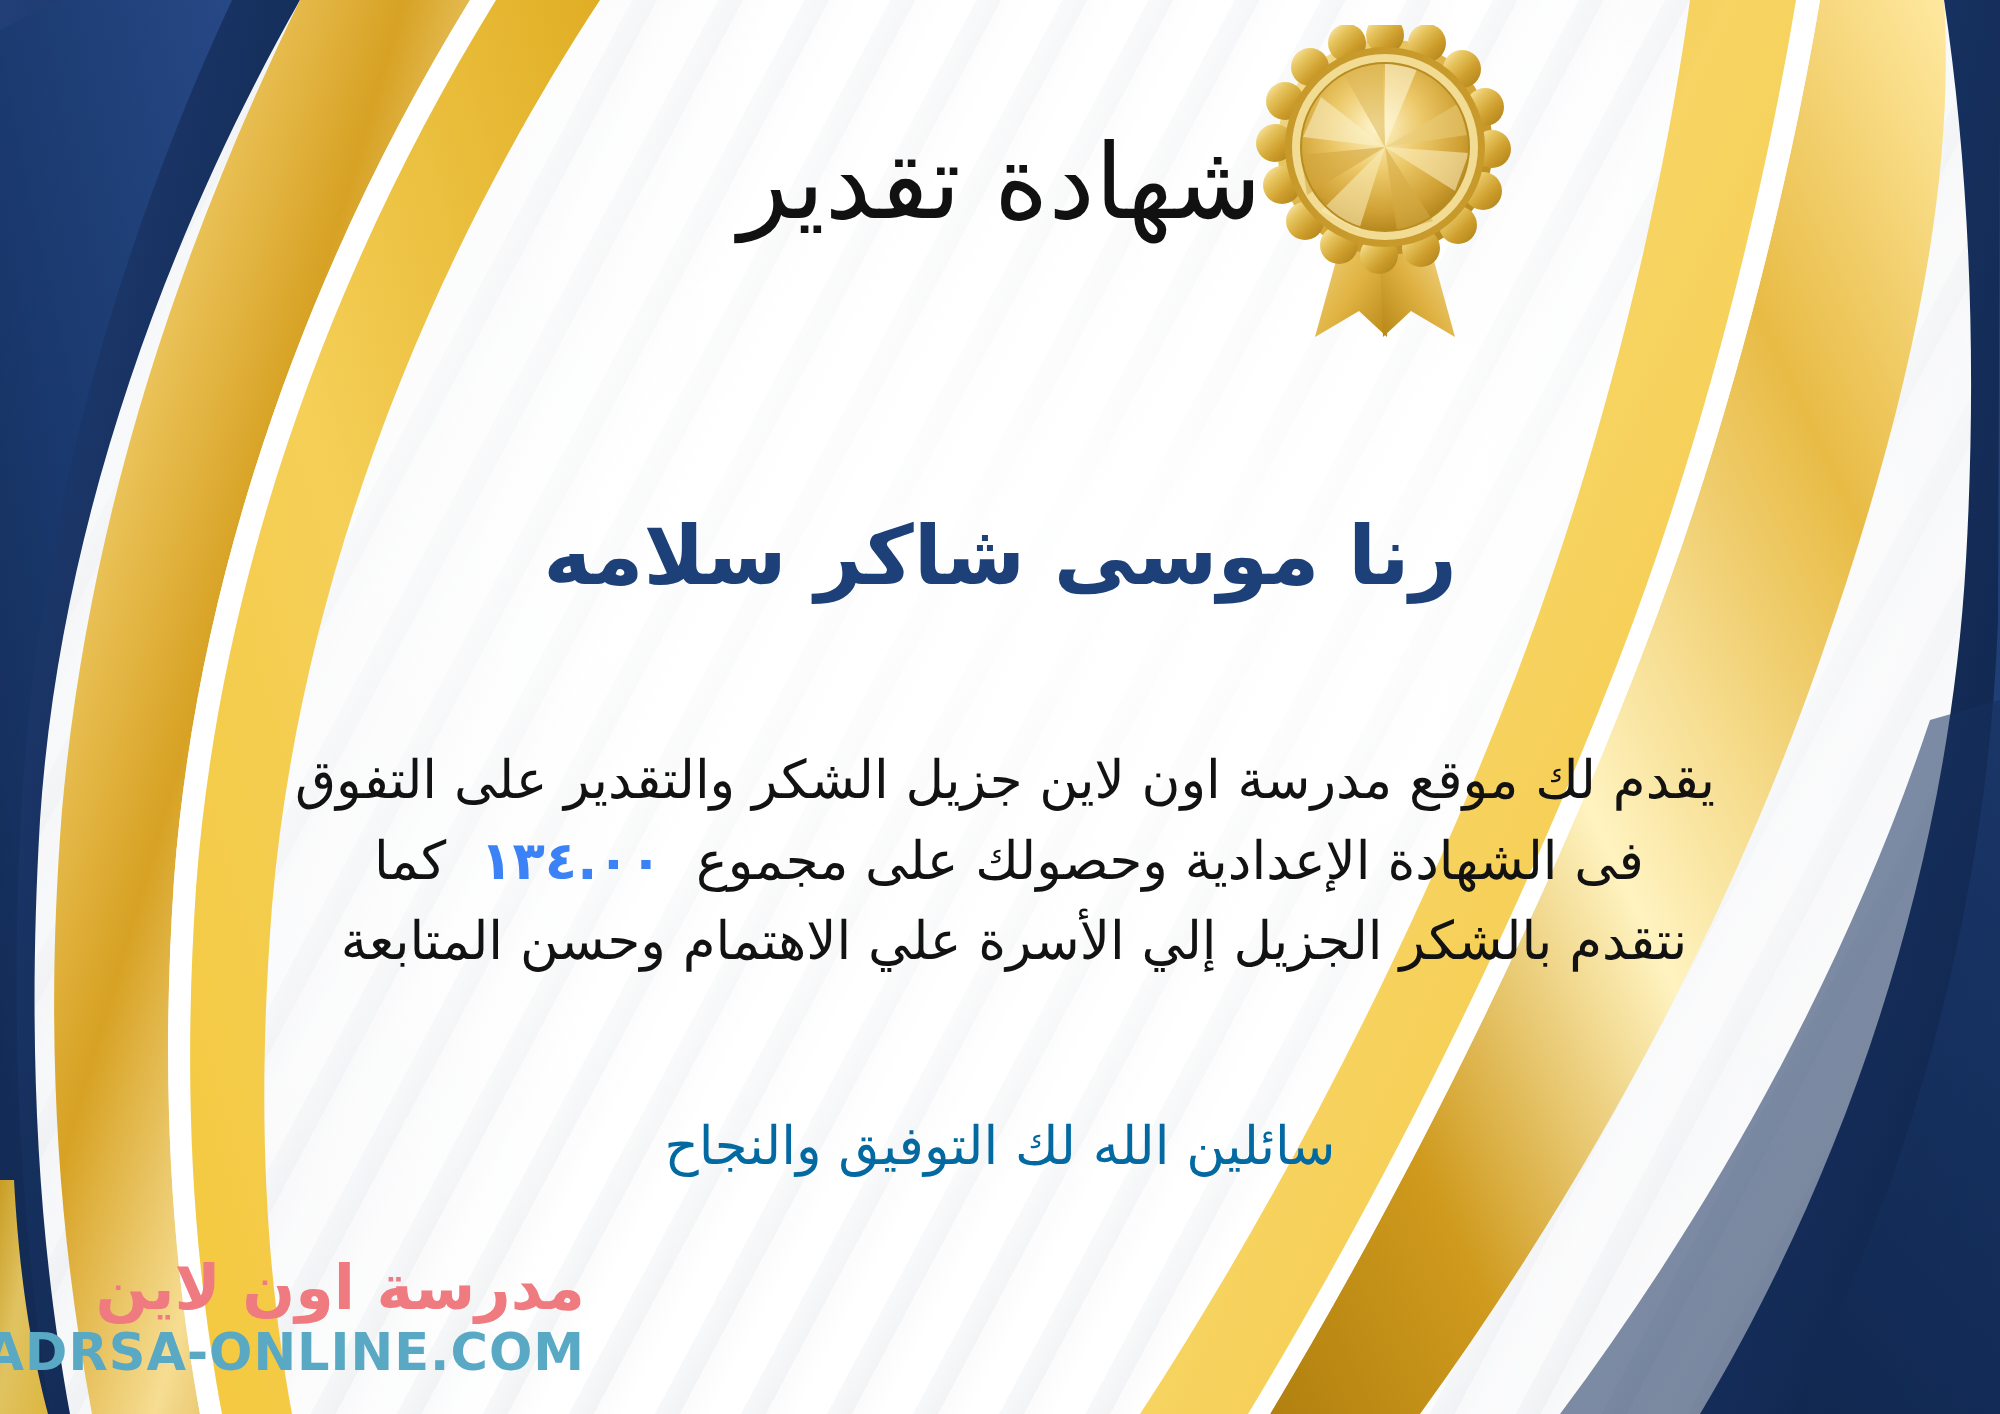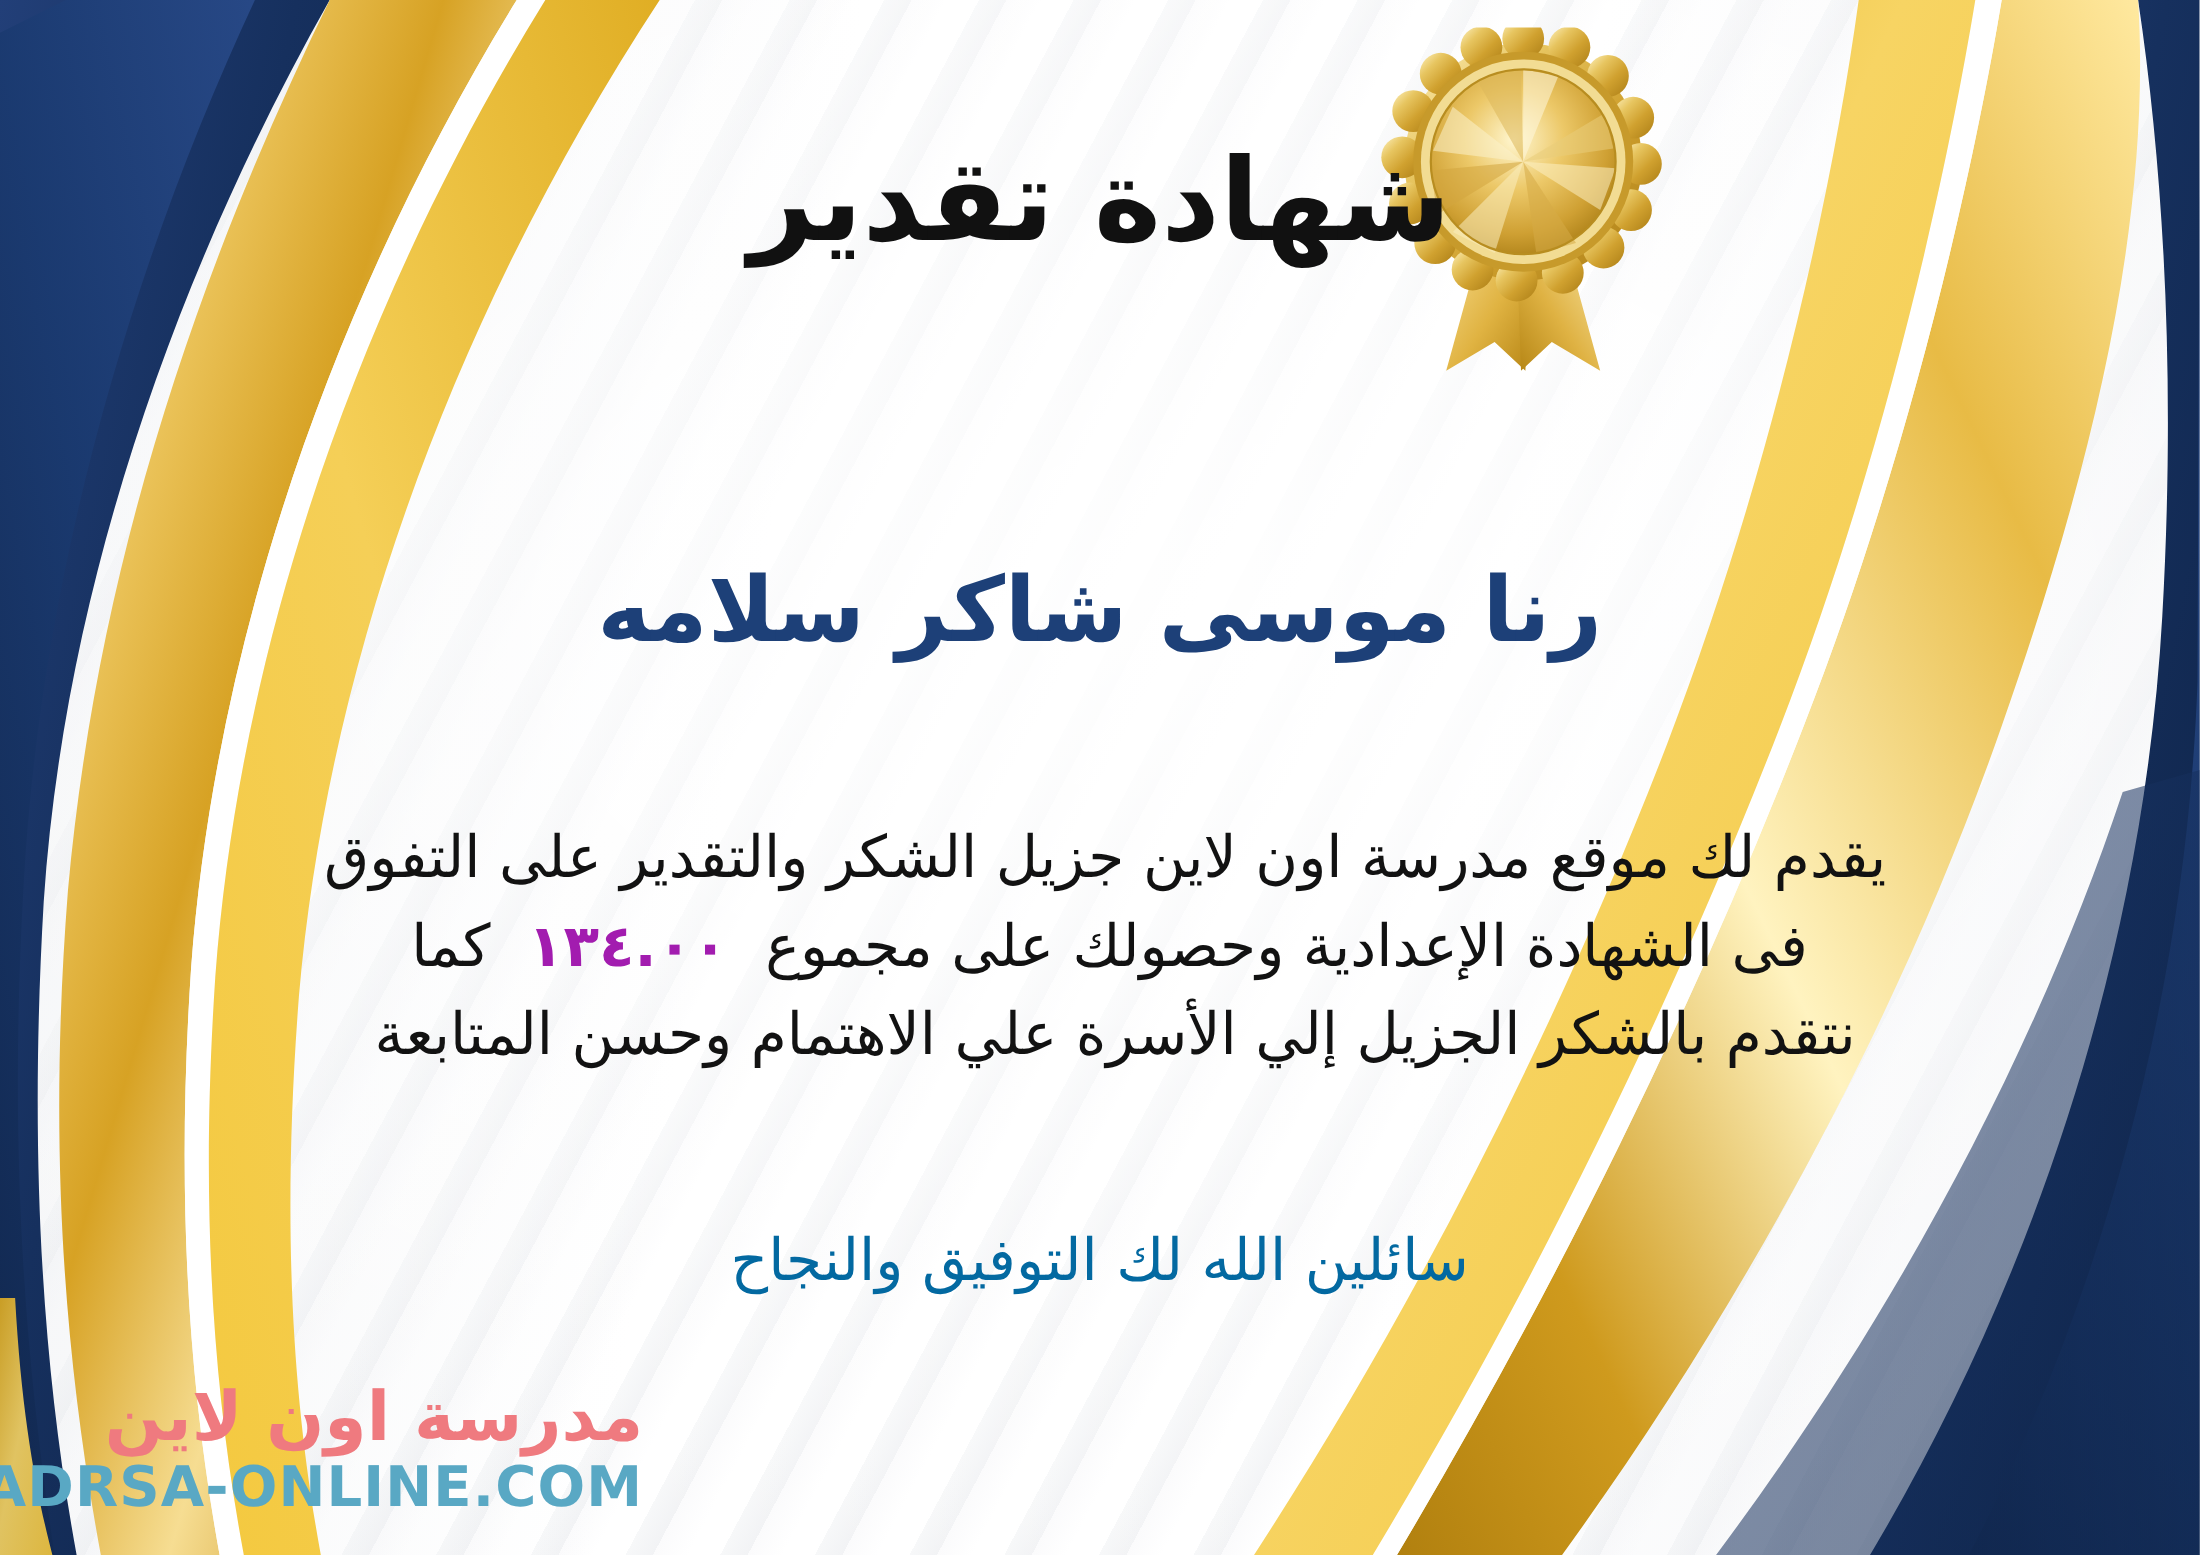--- a/index.html
+++ b/index.html
@@ -52,21 +52,21 @@
   .content{
     position:absolute;
     left:0;top:0;
     width:2000px;height:1414px;
     text-align:center;
   }
   .title{
     position:absolute;
     top:120px;left:0;width:2000px;
     font-size:104px;
-    font-weight:700;
+    font-weight:400;
     color:#111111;
     letter-spacing:2px;
     line-height:1.2;
   }
   .student-name{
     position:absolute;
     top:505px;left:0;width:2000px;
     font-size:82px;
     font-weight:700;
     color:#1d4078;
@@ -81,21 +81,21 @@
     line-height:1.52;
   }
   .body-line{
     display:block;
     white-space:nowrap;
   }
   .body-line.l1{padding-right:18px;}
   .body-line.l2{padding-right:10px;}
   .body-line.l3{padding-right:0px;}
   .score{
-    color:#a21caf;
+    color:#3b82f6;
     font-weight:600;
     padding:0 34px;
     letter-spacing:1px;
   }
   .closing{
     position:absolute;
     top:1115px;left:0;width:2000px;
     font-size:53px;
     font-weight:300;
     color:#0369a1;

